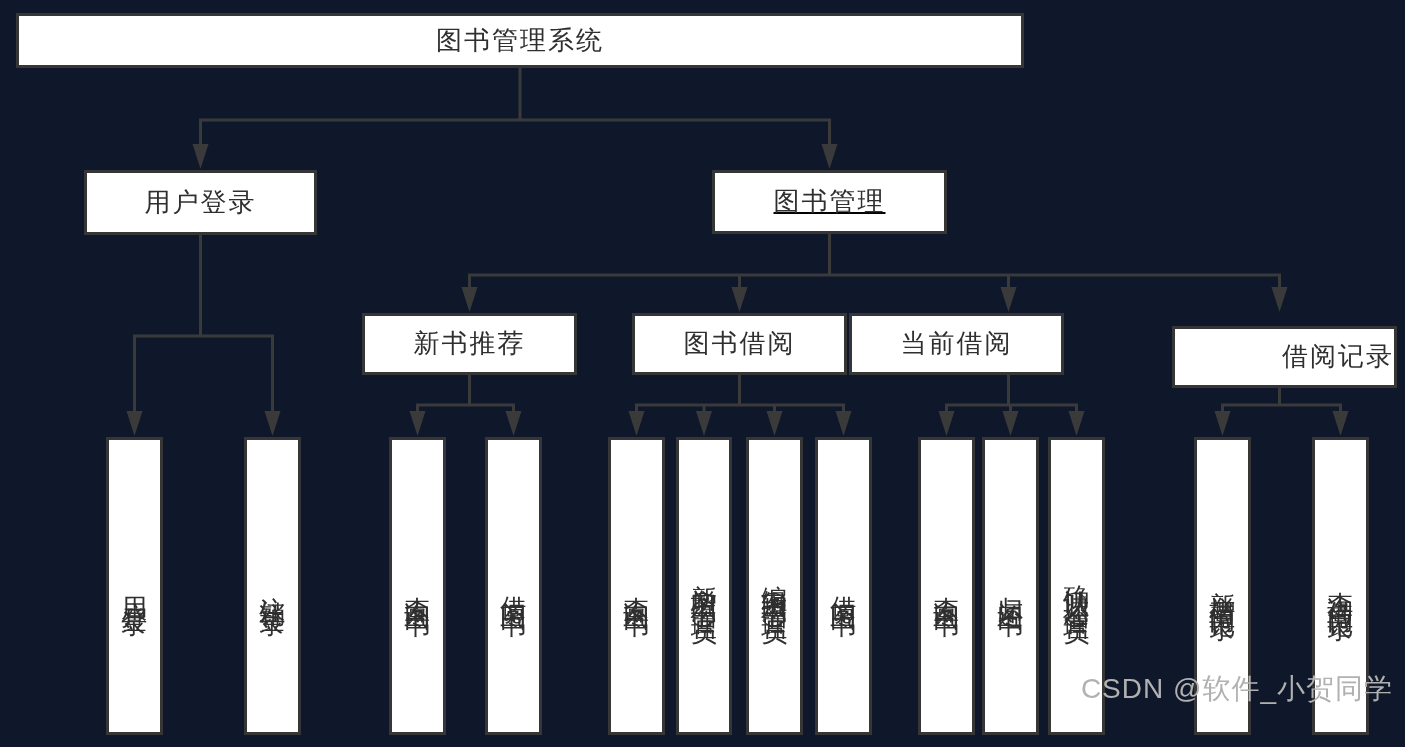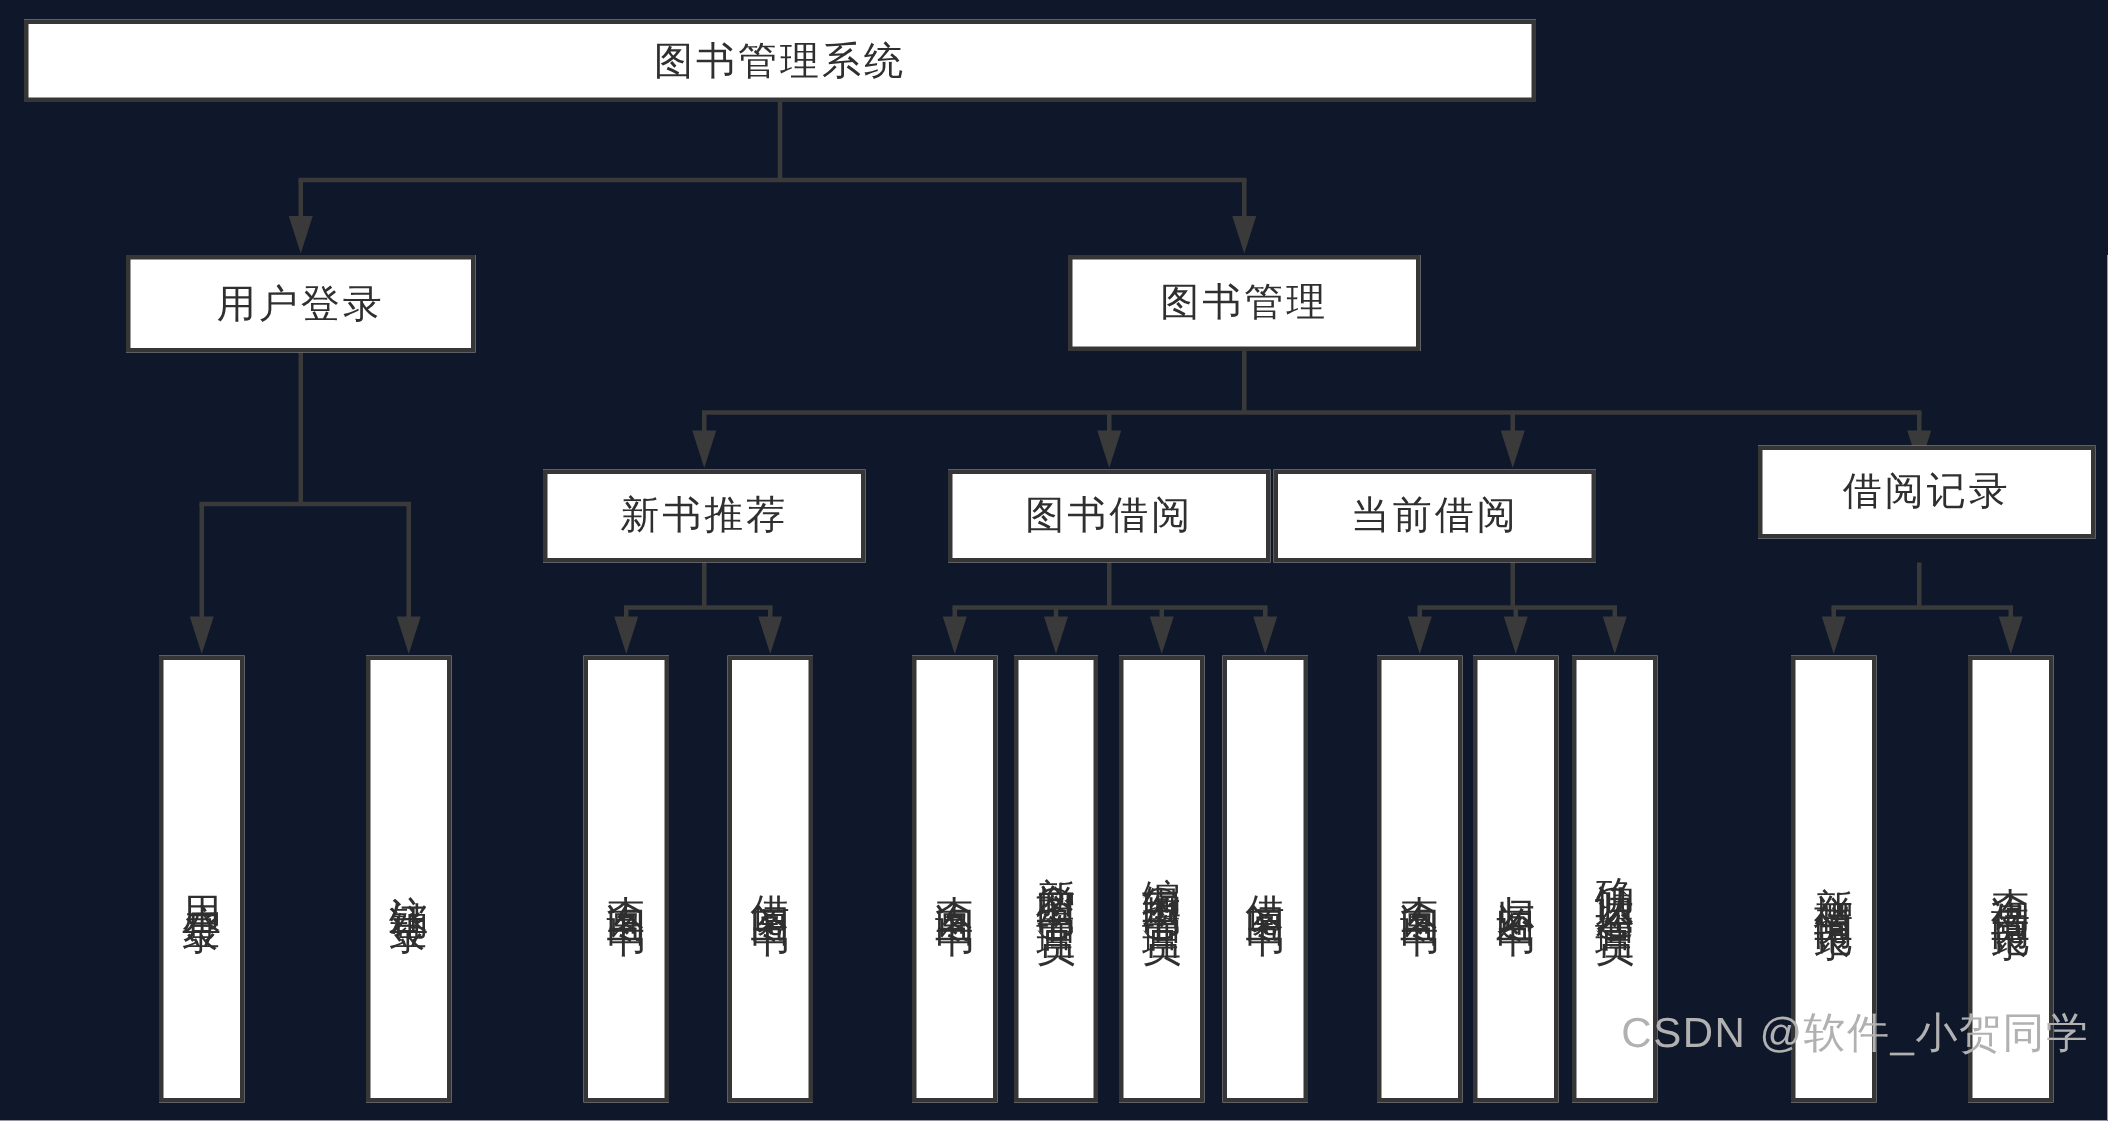--- a/index.html
+++ b/index.html
@@ -114,33 +114,33 @@
       <line x1="1340.5" y1="405" x2="1340.5" y2="417" stroke="#3a3a3a" stroke-width="3"></line>
       <polygon points="1332.5,411 1348.5,411 1340.5,436" fill="#3a3a3a"></polygon>
     </svg>
 
   <div class="node h" style="left: 16px; top: 13px; width: 1008px; height: 55px;">
       <span class="lbl">图书管理系统</span>
     </div>
     <div class="node h" style="left: 84px; top: 170px; width: 233px; height: 65px;">
       <span class="lbl">用户登录</span>
     </div>
-    <div class="node h" style="left: 712px; top: 170px; width: 235px; height: 64px;">
+    <div class="node h" style="left: 712px; top: 170px; width: 235px; height: 64px; text-decoration: underline;">
       <span class="lbl">图书管理</span>
     </div>
     <div class="node h" style="left: 362px; top: 313px; width: 215px; height: 62px;">
       <span class="lbl">新书推荐</span>
     </div>
     <div class="node h" style="left: 632px; top: 313px; width: 215px; height: 62px;">
       <span class="lbl">图书借阅</span>
     </div>
     <div class="node h" style="left: 849px; top: 313px; width: 215px; height: 62px;">
       <span class="lbl">当前借阅</span>
     </div>
-    <div class="node h" style="left: 1172px; top: 297px; width: 225px; height: 62px;">
+    <div class="node h" style="left: 1172px; top: 326px; width: 225px; height: 62px; justify-content: flex-end;">
       <span class="lbl">借阅记录</span>
     </div>
     <div class="node v" style="left: 106px; top: 437px; width: 57px; height: 298px;">
       <span class="lbl">用户登录</span>
     </div>
     <div class="node v" style="left: 244px; top: 437px; width: 57px; height: 298px;">
       <span class="lbl">注销登录</span>
     </div>
     <div class="node v" style="left: 389px; top: 437px; width: 57px; height: 298px;">
       <span class="lbl">查询图书</span>

